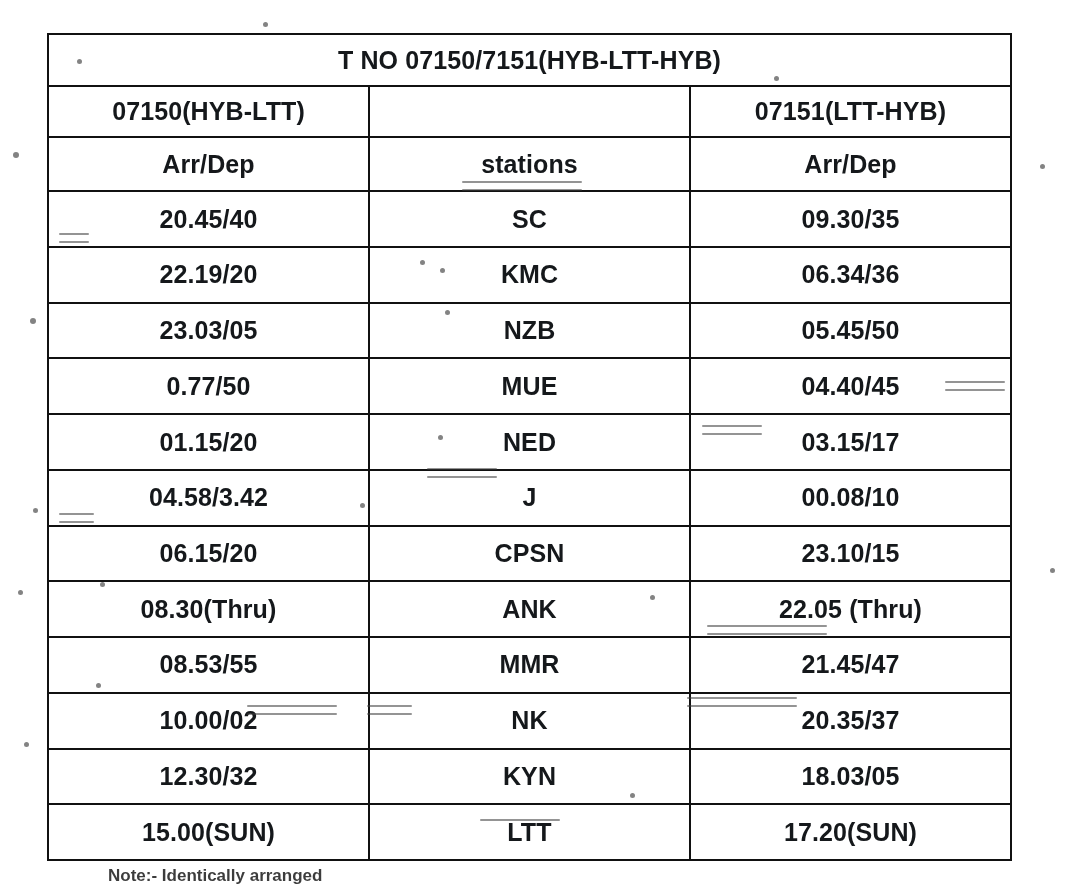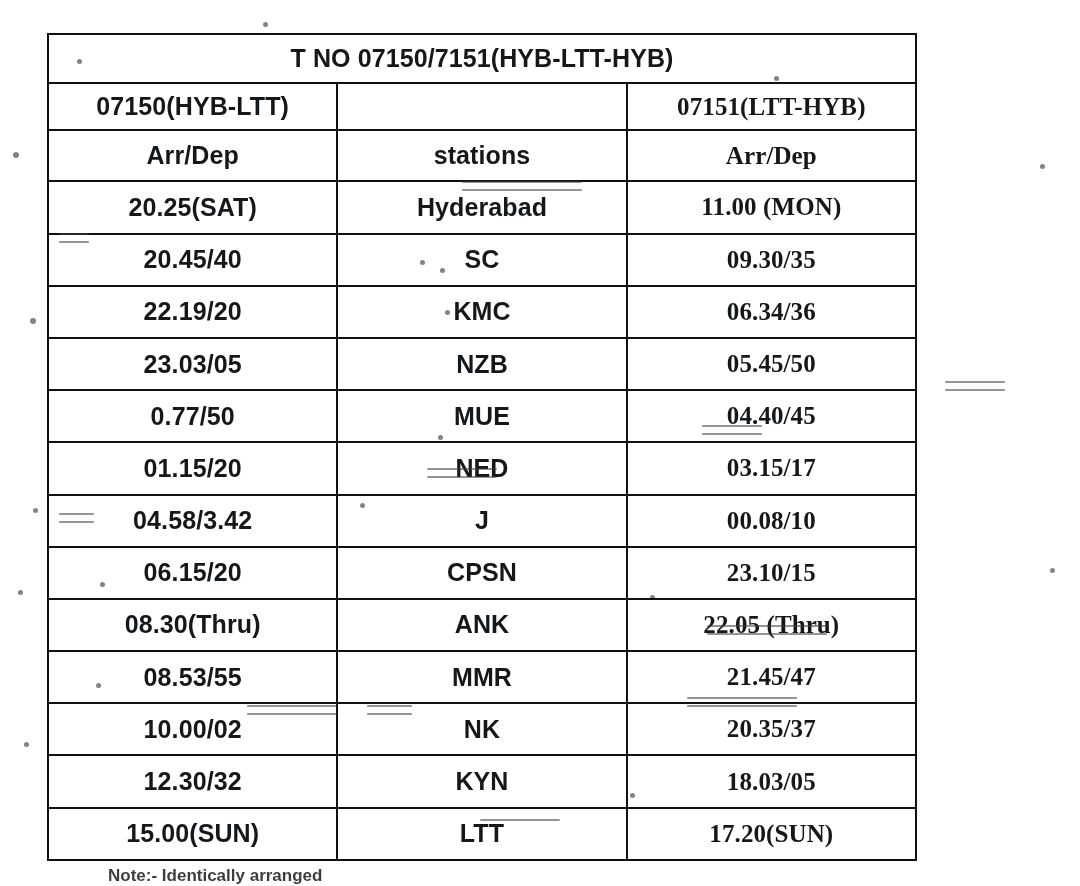--- a/index.html
+++ b/index.html
@@ -20,21 +20,21 @@
     position: absolute;
     background: #5a5a5a;
     border-radius: 50%;
     opacity: 0.75;
   }
 
   #sheet {
     position: absolute;
     left: 47px;
     top: 33px;
-    width: 870px;
+    width: 965px;
     height: 828px;
   }
 
   table.timetable {
     border-collapse: collapse;
     width: 100%;
     height: 100%;
     table-layout: fixed;
   }
 
@@ -49,21 +49,21 @@
     letter-spacing: 0.1px;
   }
 
   td.title-cell {
     font-size: 26px;
     letter-spacing: 0.2px;
   }
 
   td.col-left   { width: 320px; }
   td.col-mid    { width: 318px; }
-  td.col-right  { width: 325px; font-family: Liberation Serif, serif; }
+  td.col-right  { width: 325px; }
 
   tr.header-row td { height: 46px; }
   tr.sub-row td    { height: 44px; }
   tr.labels-row td { height: 48px; }
   tr.data-row td   { height: 49px; }
 
   
   .smudge {
     position: absolute;
     background: #3c3c3c;
@@ -118,25 +118,20 @@
         <td class="col-left">07150(HYB-LTT)</td>
         <td class="col-mid"></td>
         <td class="col-right">07151(LTT-HYB)</td>
       </tr>
       <tr class="labels-row">
         <td class="col-left">Arr/Dep</td>
         <td class="col-mid">stations</td>
         <td class="col-right">Arr/Dep</td>
       </tr>
 
-      <tr class="data-row">
-        <td class="col-left">20.25(SAT)</td>
-        <td class="col-mid">Hyderabad</td>
-        <td class="col-right">11.00 (MON)</td>
-      </tr>
       <tr class="data-row">
         <td class="col-left">20.45/40</td>
         <td class="col-mid">SC</td>
         <td class="col-right">09.30/35</td>
       </tr>
       <tr class="data-row">
         <td class="col-left">22.19/20</td>
         <td class="col-mid">KMC</td>
         <td class="col-right">06.34/36</td>
       </tr>

